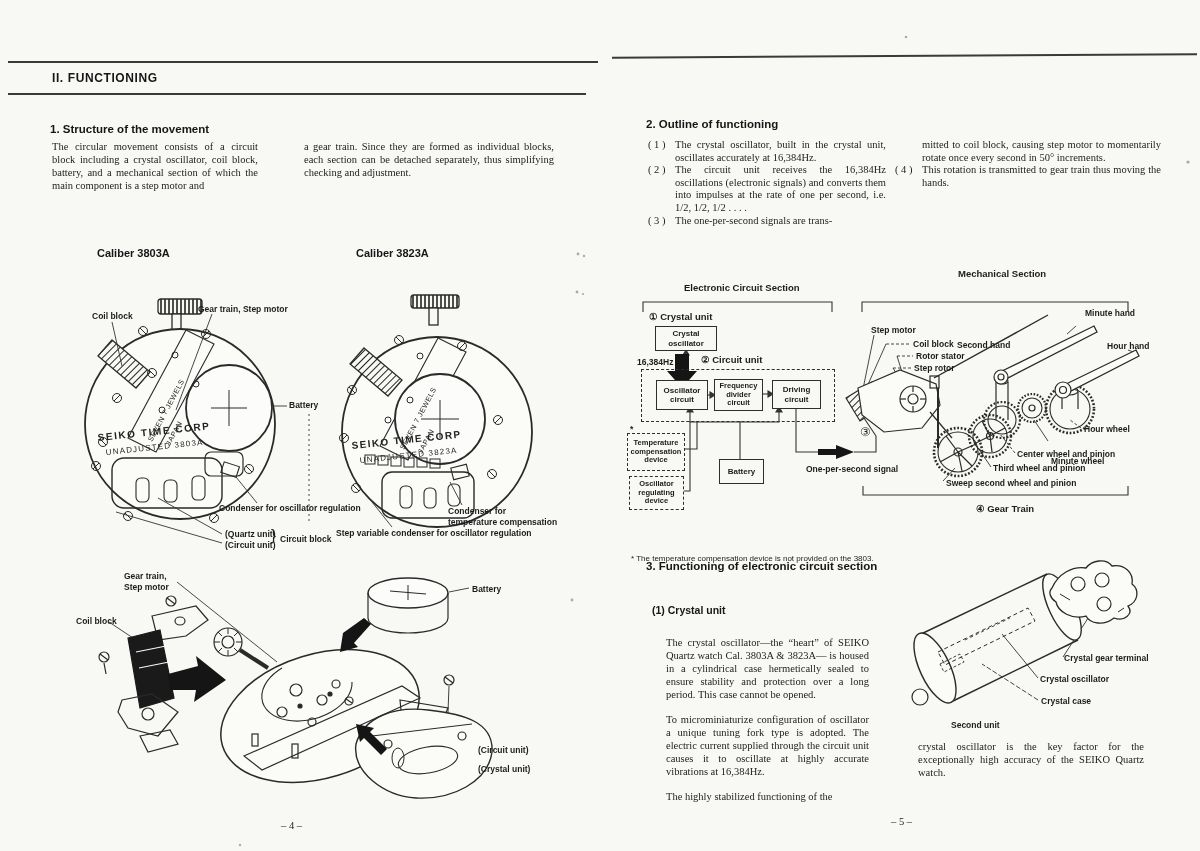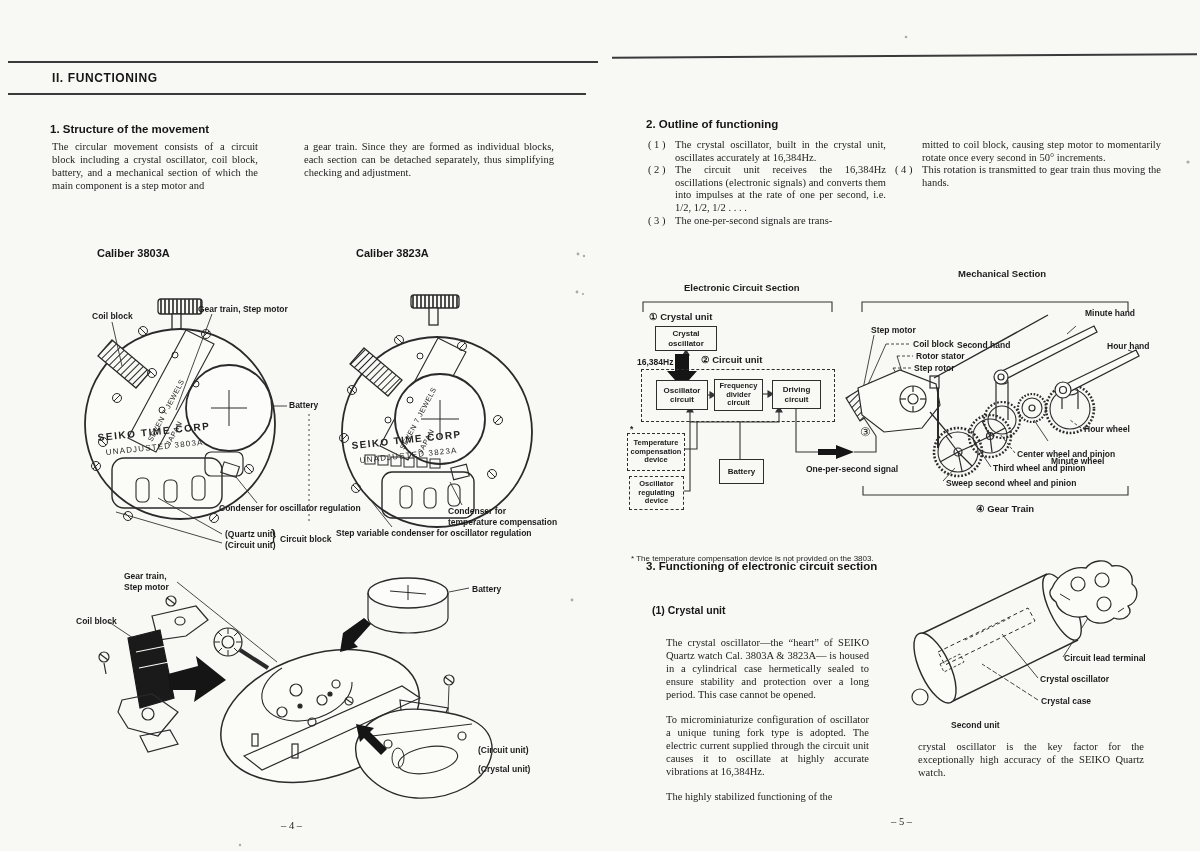--- a/index.html
+++ b/index.html
@@ -467,19 +467,19 @@
 
   <div class="a h2" style="left:646px;top:560px;">3.  Functioning of electronic circuit section</div>
   <div class="a h3" style="left:652px;top:604px;">(1)  Crystal unit</div>
   <div class="a" style="left:654px;top:624px;width:227px;">
     <p class="body ind">The crystal oscillator—the “heart” of SEIKO Quartz watch Cal. 3803A &amp; 3823A— is housed in a cylindrical case hermetically sealed to ensure stability and protection over a long period. This case cannot be opened.</p>
     <p class="body ind">To microminiaturize configuration of oscillator a unique tuning fork type is adopted. The electric current supplied through the circuit unit causes it to oscillate at highly accurate vibrations at 16,384Hz.</p>
     <p class="body ind">The highly stabilized functioning of the</p>
   </div>
   <div class="a body" style="left:918px;top:740px;width:226px;">crystal oscillator is the key factor for the exceptionally high accuracy of the SEIKO Quartz watch.</div>
 
-  <div class="a lbl" style="left:1064px;top:653px;">Circuit lead terminal</div>
+  <div class="a lbl" style="left:1064px;top:653px;">Crystal gear terminal</div>
   <div class="a lbl" style="left:1040px;top:674px;">Crystal oscillator</div>
   <div class="a lbl" style="left:1041px;top:696px;">Crystal case</div>
   <div class="a lbl" style="left:951px;top:720px;">Second unit</div>
 
   <div class="a pg" style="left:891px;top:816px;">– 5 –</div>
 </div>
 
 </body></html>

